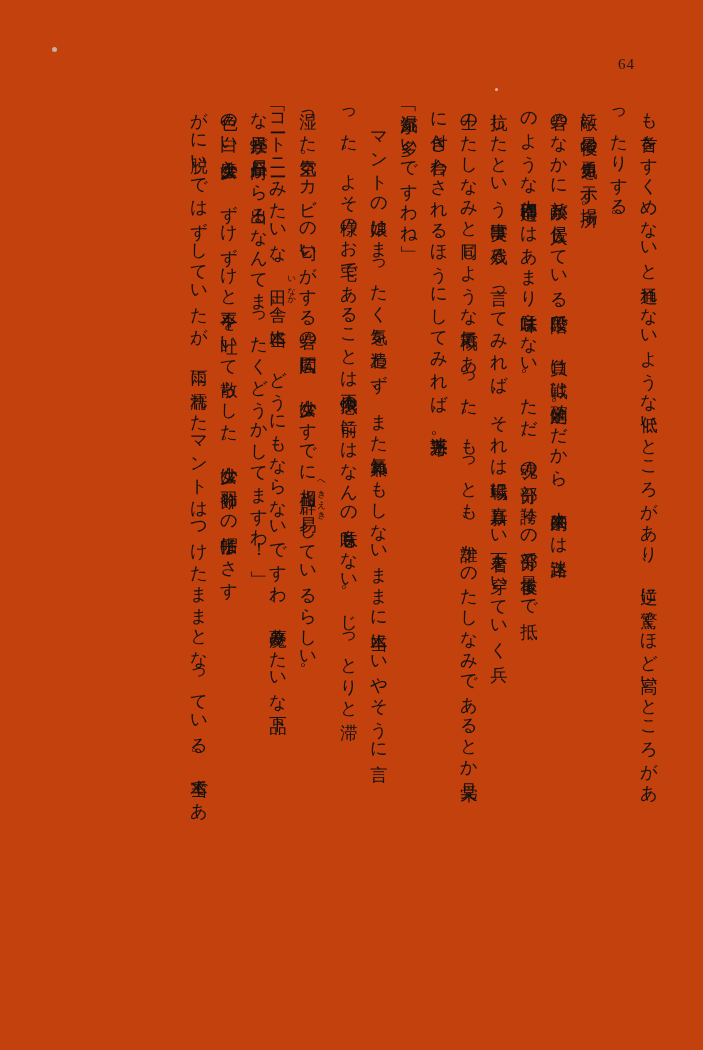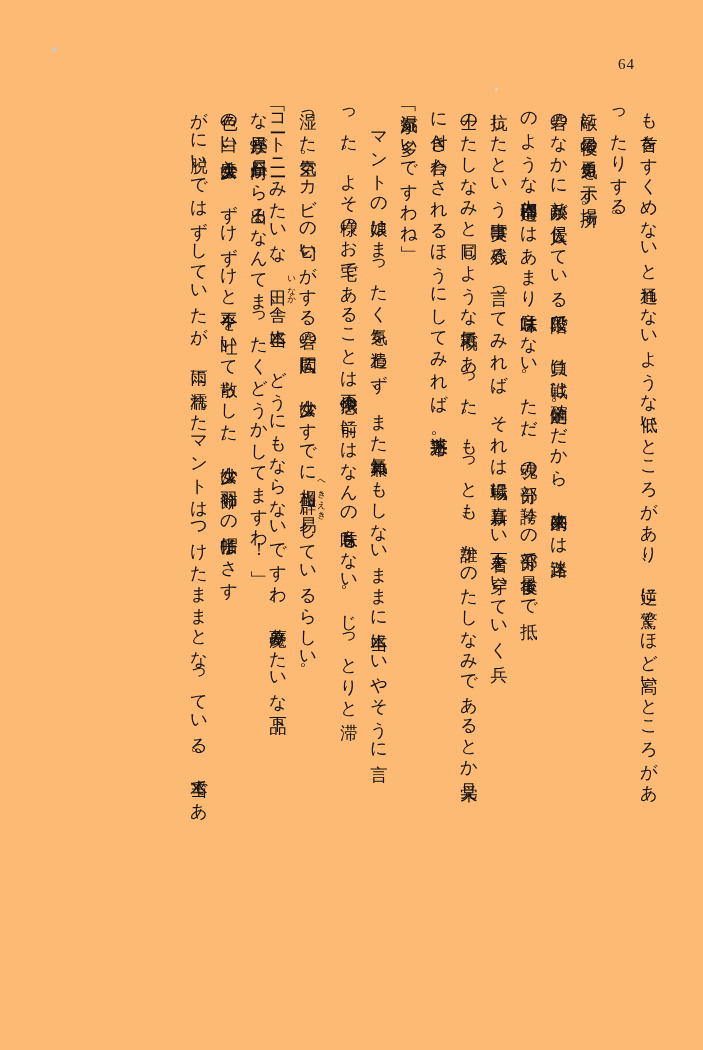--- a/index.html
+++ b/index.html
@@ -11,21 +11,21 @@
     width: 703px;
     height: 1050px;
     font-family: "Liberation Serif", "DejaVu Serif", serif;
     color: #1a1a1a;
     overflow: hidden;
     position: relative;
   }
   .page {
     position: absolute;
     inset: 0;
-    background: #fdba74;
+    background: #c2410c;
   }
   .page-number {
     position: absolute;
     top: 56px;
     right: 68px;
     font-size: 15px;
     letter-spacing: 1px;
     color: #1a1a1a;
   }
   .text-block {

